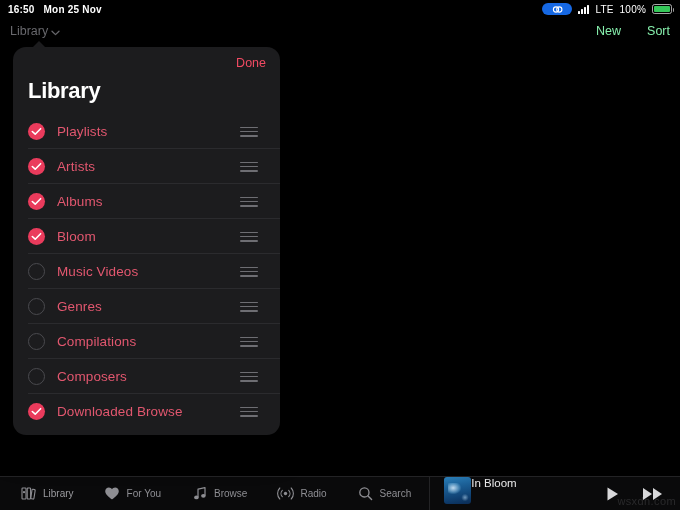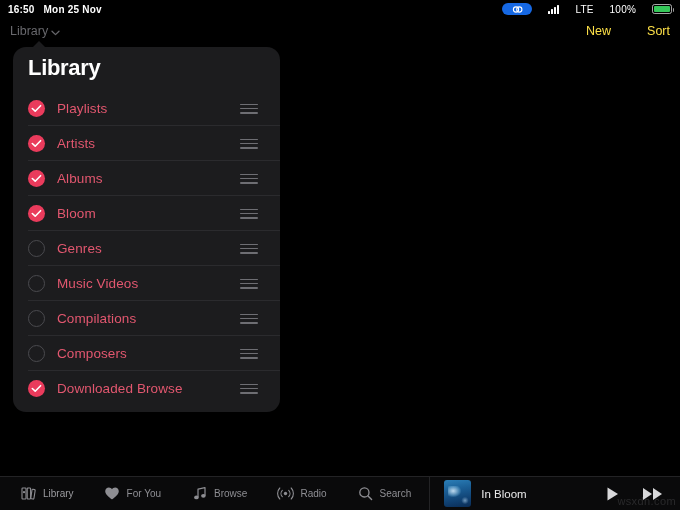--- a/index.html
+++ b/index.html
@@ -28,21 +28,21 @@
     height: 18px;
     display: flex;
     align-items: center;
     padding: 0 8px;
     box-sizing: border-box;
     color: #ffffff;
     font-size: 10px;
     letter-spacing: 0.2px;
   }
   .sb-left { display: flex; align-items: center; gap: 9px; }
-  .sb-right { margin-left: auto; display: flex; align-items: center; gap: 16px; }
+  .sb-right { margin-left: auto; display: flex; align-items: center; gap: 6px; }
   .sb-time { font-weight: 600; font-size: 10px; }
   .sb-date { font-weight: 600; font-size: 10px; }
 
   .pill-badge {
     display: inline-flex;
     align-items: center;
     justify-content: center;
     width: 30px;
     height: 12px;
     border-radius: 7px;
@@ -117,23 +117,22 @@
     font-size: 12.5px;
   }
   .nav-lib .chev { display: block; margin-top: 2px; }
   .nav-actions {
     margin-left: auto;
     display: flex;
     align-items: center;
     gap: 26px;
   }
   .nav-action {
-    color: #fde047;
+    color: #86efac;
     font-size: 12.5px;
-    margin-left: 10px;
   }
 
   
   .popover-notch {
     position: absolute;
     left: 32px;
     top: 41px;
     width: 0;
     height: 0;
     border-left: 7px solid transparent;
@@ -267,22 +266,20 @@
 
   .divider-v {
     width: 1px;
     height: 34px;
     background: #232325;
     margin-left: 18px;
   }
 
   .nowplaying {
     display: flex;
-    align-items: center;
-    gap: 10px;
     padding-left: 14px;
     height: 100%;
   }
   .art {
     width: 27px;
     height: 27px;
     border-radius: 3px;
     background: linear-gradient(170deg, #2b7fb8 0%, #1b5f96 35%, #0f3f70 75%, #0a2b54 100%);
     position: relative;
     overflow: hidden;
@@ -367,20 +364,23 @@
       </span>
     </span>
     <span class="nav-actions">
       <span class="nav-action">New</span>
       <span class="nav-action">Sort</span>
     </span>
   </div>
 
   <div class="popover-notch"></div>
   <div class="popover">
+    <div class="pop-topbar">
+      <span class="pop-done">Done</span>
+    </div>
     <div class="pop-title">Library</div>
     <div class="rows">
         <div class="row">
           <span class="check on">
             <svg width="11" height="9" viewBox="0 0 11 9">
               <path d="M1.3 4.5 L4.2 7.2 L9.6 1.7" fill="none" stroke="#ffffff" stroke-width="1.6" stroke-linecap="round" stroke-linejoin="round"></path>
             </svg>
           </span>
           <span class="row-label">Playlists</span>
           <span class="handle">
@@ -423,30 +423,30 @@
           </span>
           <span class="row-label">Bloom</span>
           <span class="handle">
             <i></i>
             <i></i>
             <i></i>
           </span>
         </div>
         <div class="row">
           <span class="check off"></span>
+          <span class="row-label">Music Videos</span>
+          <span class="handle">
+            <i></i>
+            <i></i>
+            <i></i>
+          </span>
+        </div>
+        <div class="row">
+          <span class="check off"></span>
           <span class="row-label">Genres</span>
-          <span class="handle">
-            <i></i>
-            <i></i>
-            <i></i>
-          </span>
-        </div>
-        <div class="row">
-          <span class="check off"></span>
-          <span class="row-label">Music Videos</span>
           <span class="handle">
             <i></i>
             <i></i>
             <i></i>
           </span>
         </div>
         <div class="row">
           <span class="check off"></span>
           <span class="row-label">Compilations</span>
           <span class="handle">

